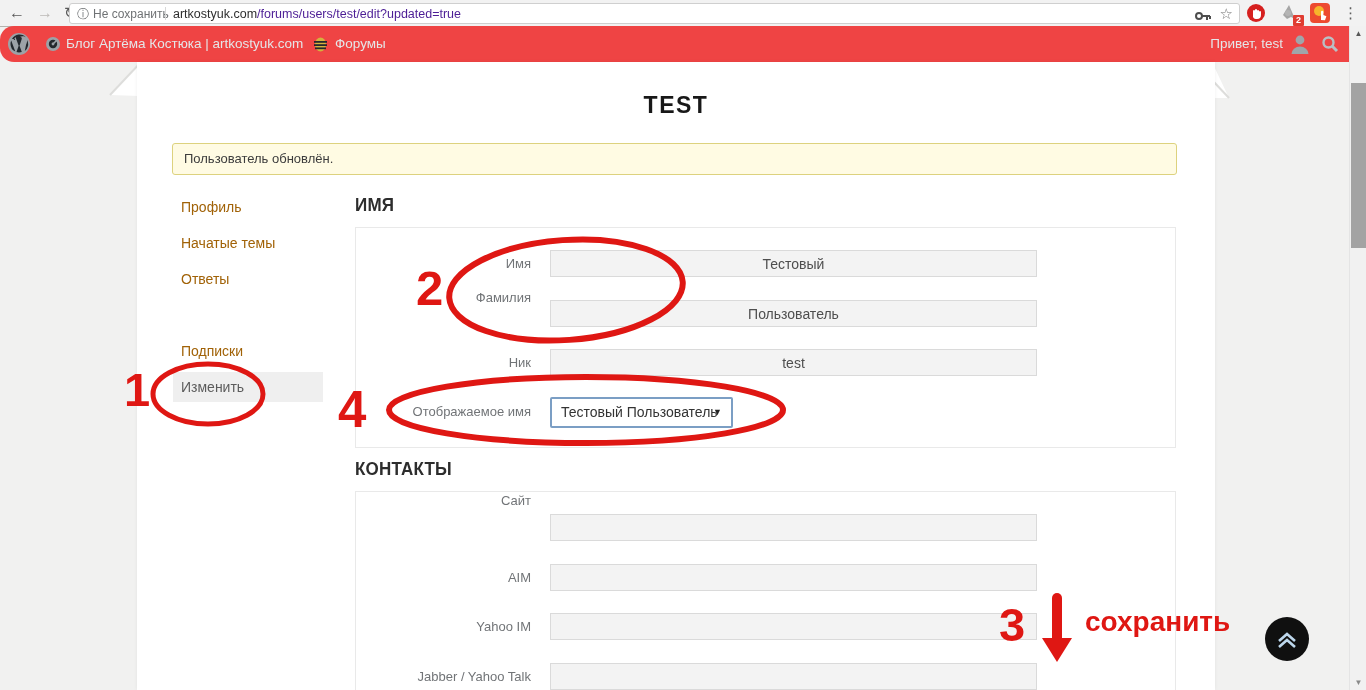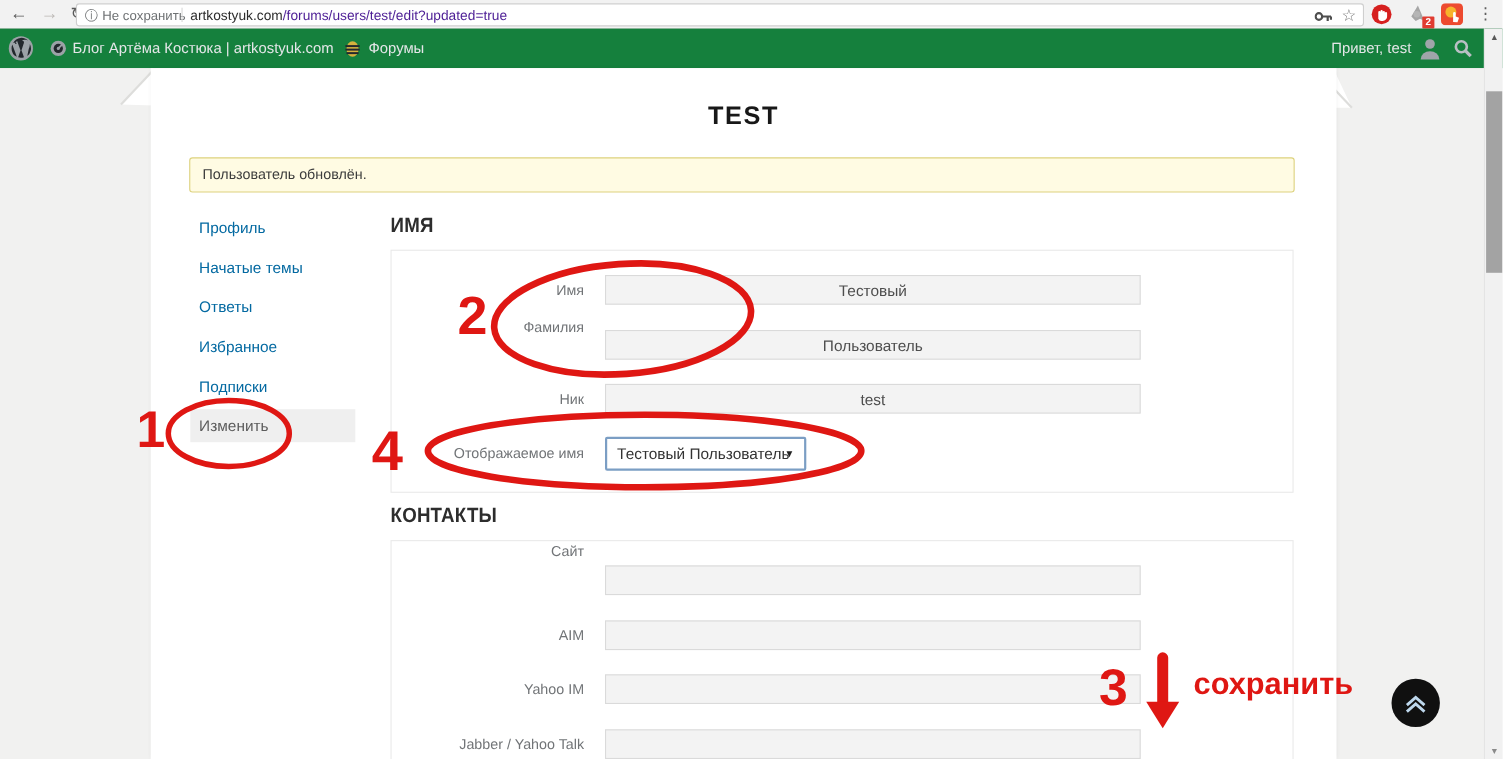--- a/index.html
+++ b/index.html
@@ -15,31 +15,31 @@
   .omni-sec{position:absolute;left:23px;top:3px;font-size:12px;color:#6f7274;}
   .omni-sep{position:absolute;left:95px;top:3px;width:1px;height:13px;background:#d7d7d7;}
   .omni-url{position:absolute;left:103px;top:3px;font-size:12.5px;white-space:nowrap;}
   .omni-url .domain{color:#2e2e2e;}
   .omni-url .path{color:#4c1d95;}
   .ext{position:absolute;top:3px;width:20px;height:20px;}
   .badge{position:absolute;right:-5px;bottom:-3px;background:#e03c31;color:#fff;font-size:9px;line-height:11px;padding:0 3px;border-radius:1px;font-weight:bold;}
   .menu-dots{position:absolute;left:1343px;top:2px;font-size:15px;color:#5f5f5f;letter-spacing:0;line-height:22px;}
 
   
-  .adminbar{position:absolute;left:0;top:26px;width:1366px;height:36px;background:#15803d;color:#e4e6e8;}
+  .adminbar{position:absolute;left:0;top:26px;width:1366px;height:36px;background:#ef4444;color:#e4e6e8;border-radius:14px;}
   .ab-item{position:absolute;top:0;height:36px;line-height:36px;font-size:13.5px;color:#e4e6e8;cursor:pointer;white-space:nowrap;}
   .ab-icon{position:absolute;top:7px;}
 
   
   .page{position:absolute;left:0;top:62px;width:1366px;height:628px;background:#f1f1f0;}
   .card{position:absolute;left:137px;top:0;width:1078px;height:628px;background:#fff;box-shadow:0 0 4px rgba(0,0,0,0.06);}
   .page-title{position:absolute;left:137px;top:30px;width:1078px;text-align:center;font-size:23px;font-weight:bold;color:#181818;letter-spacing:1.5px;}
   .notice{position:absolute;left:172px;top:81px;width:992px;height:30px;background:#fffbe3;border:1px solid #ddd27e;border-radius:3px;font-size:13px;color:#3c3c3c;line-height:30px;padding-left:11px;}
 
-  .side-item{position:absolute;left:173px;width:150px;height:30px;line-height:30px;font-size:14px;color:#0369a1;padding-left:8px;box-sizing:border-box;cursor:pointer;}
+  .side-item{position:absolute;left:173px;width:150px;height:30px;line-height:30px;font-size:14px;color:#a16207;padding-left:8px;box-sizing:border-box;cursor:pointer;}
   .side-item.active{background:#efefef;color:#5c5c5c;}
 
   .sec-header{position:absolute;font-size:17px;font-weight:bold;color:#2d2d2d;transform:scaleY(1.1);transform-origin:left center;letter-spacing:0.2px;}
   .sec-box{position:absolute;left:355px;width:821px;border:1px solid #e9e9e9;background:#fff;box-sizing:border-box;}
   .f-label{position:absolute;left:355px;width:176px;text-align:right;font-size:13px;color:#717477;}
   .f-input{position:absolute;left:550px;width:487px;height:27px;background:#f3f3f3;border:1px solid #dadada;box-sizing:border-box;font-size:14px;color:#4e4e4e;padding:0 8px;font-family:"Liberation Sans",sans-serif;text-align:center;}
   .f-select{position:absolute;left:550px;top:335px;width:183px;height:31px;background:#fff;border:2px solid #7b9ec4;border-radius:2px;box-sizing:border-box;font-size:14px;color:#333;line-height:27px;padding-left:9px;cursor:pointer;}
   .f-select .caret{position:absolute;right:9px;top:0;font-size:9px;color:#222;line-height:27px;}
 
   
@@ -153,21 +153,20 @@
 
     <div class="card"></div>
 
     <div class="page-title">TEST</div>
 
     <div class="notice">Пользователь обновлён.</div>
 
     <div class="side-item" style="top:130px;">Профиль</div>
     <div class="side-item" style="top:166px;">Начатые темы</div>
     <div class="side-item" style="top:202px;">Ответы</div>
-    <div class="side-item" style="top:238px;">Избранное</div>
     <div class="side-item" style="top:274px;">Подписки</div>
     <div class="side-item active" style="top:310px;">Изменить</div>
 
     <div class="sec-header" style="left:355px;top:133px;">ИМЯ</div>
     <div class="sec-box" style="top:165px;height:221px;"></div>
 
     <div class="f-label" style="top:194px;">Имя</div>
     <input class="f-input" style="top: 188px;" value="Тестовый">
 
     <div class="f-label" style="top:228px;">Фамилия</div>

